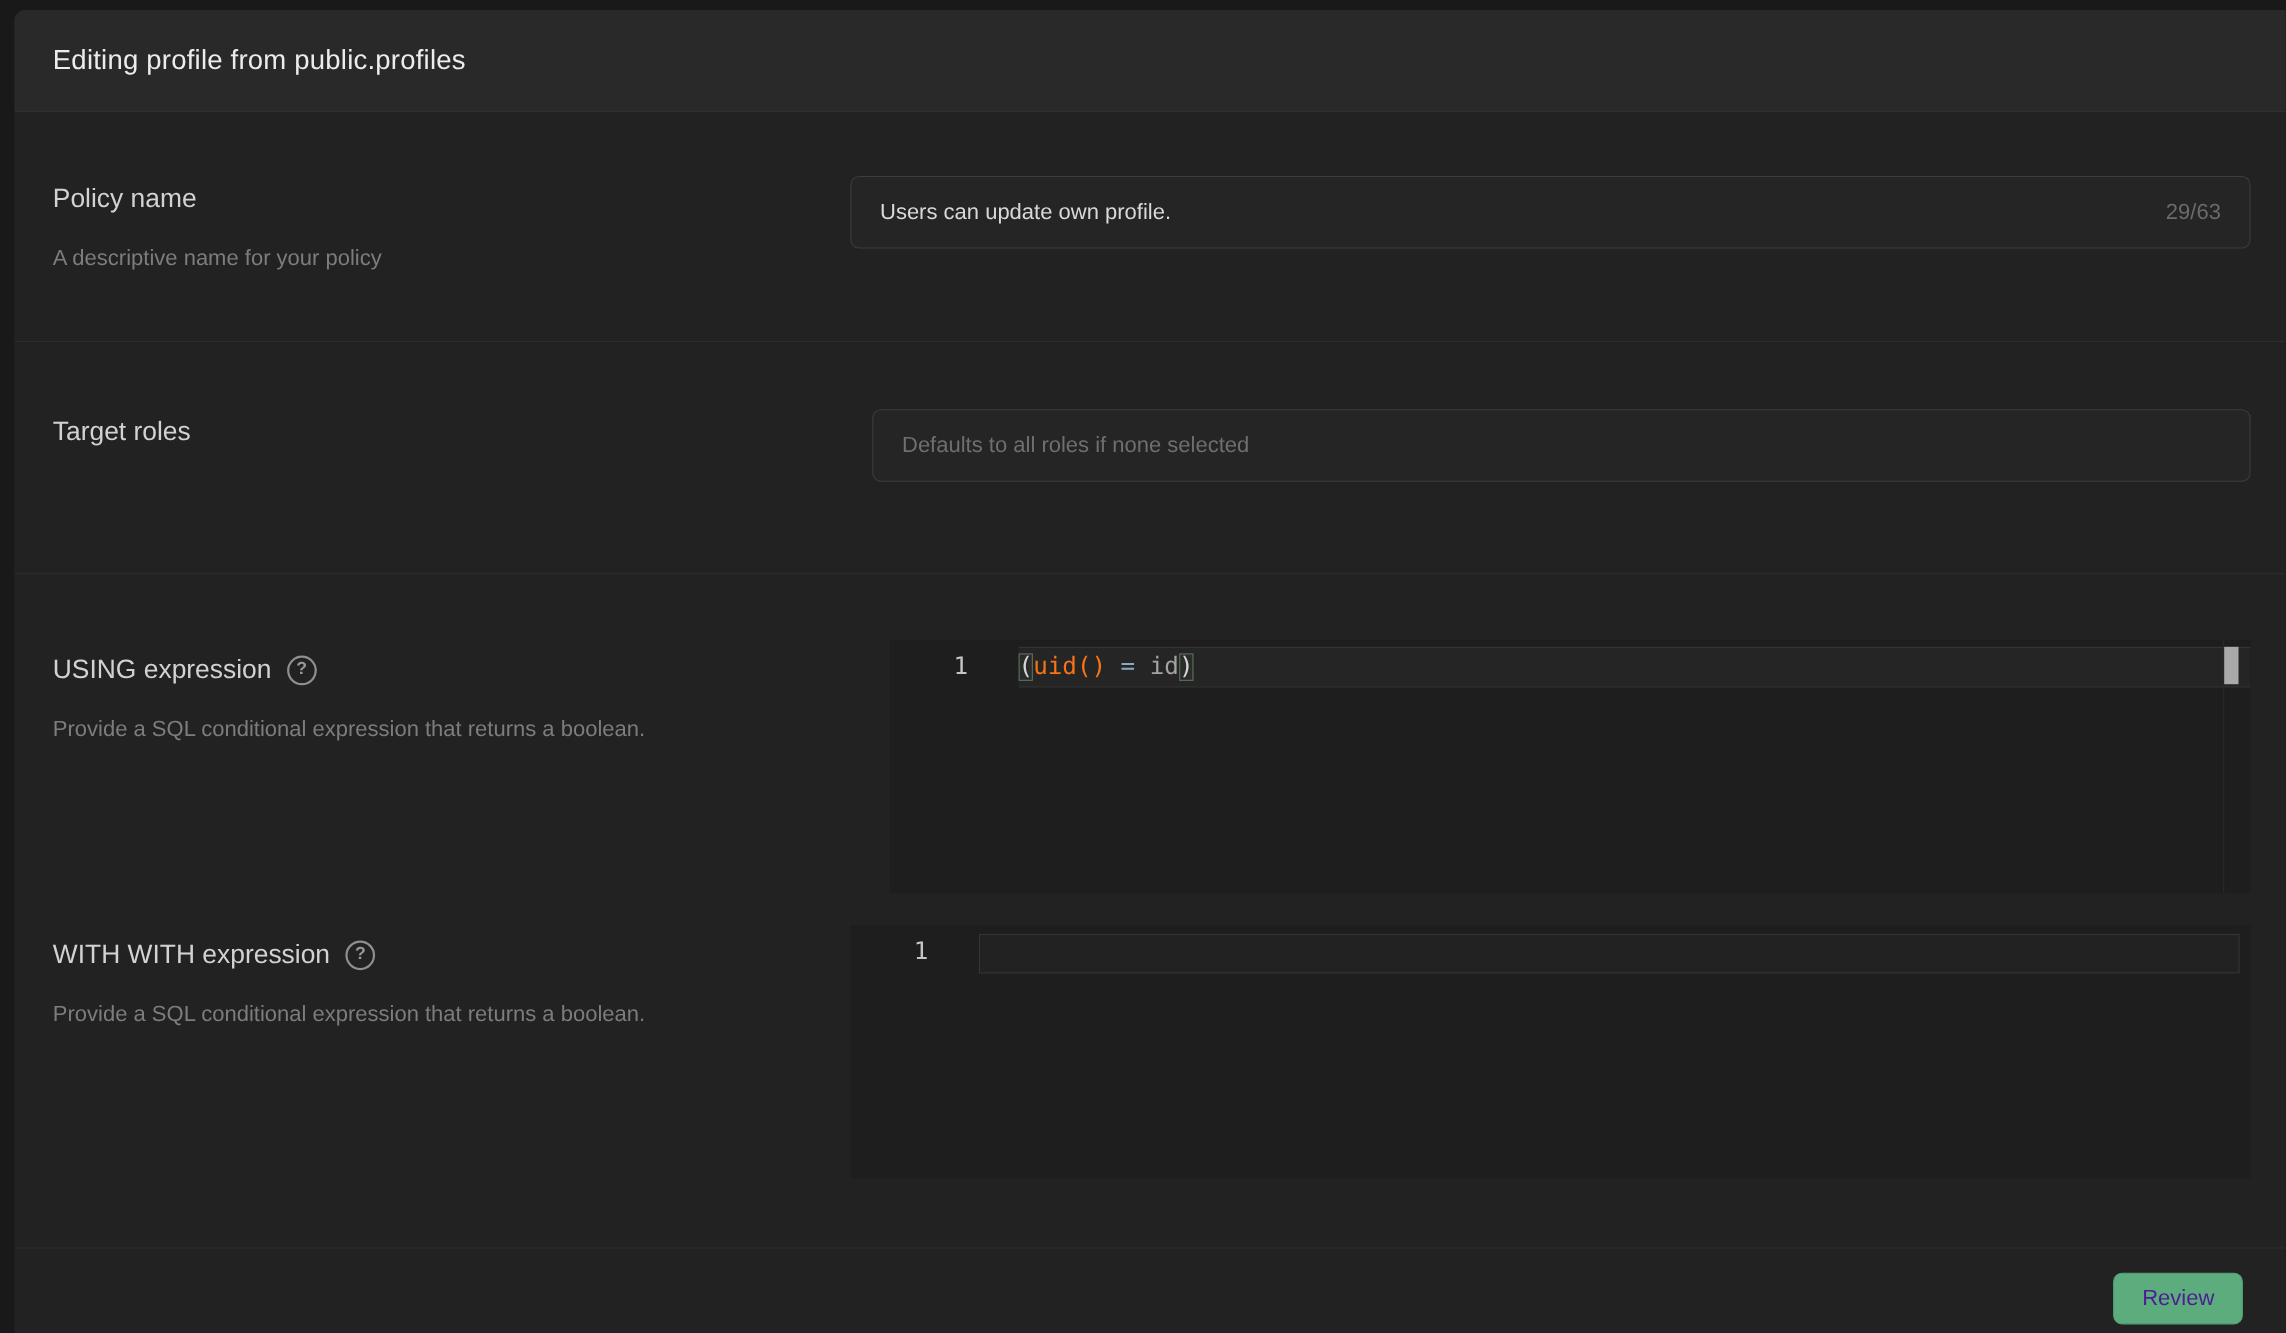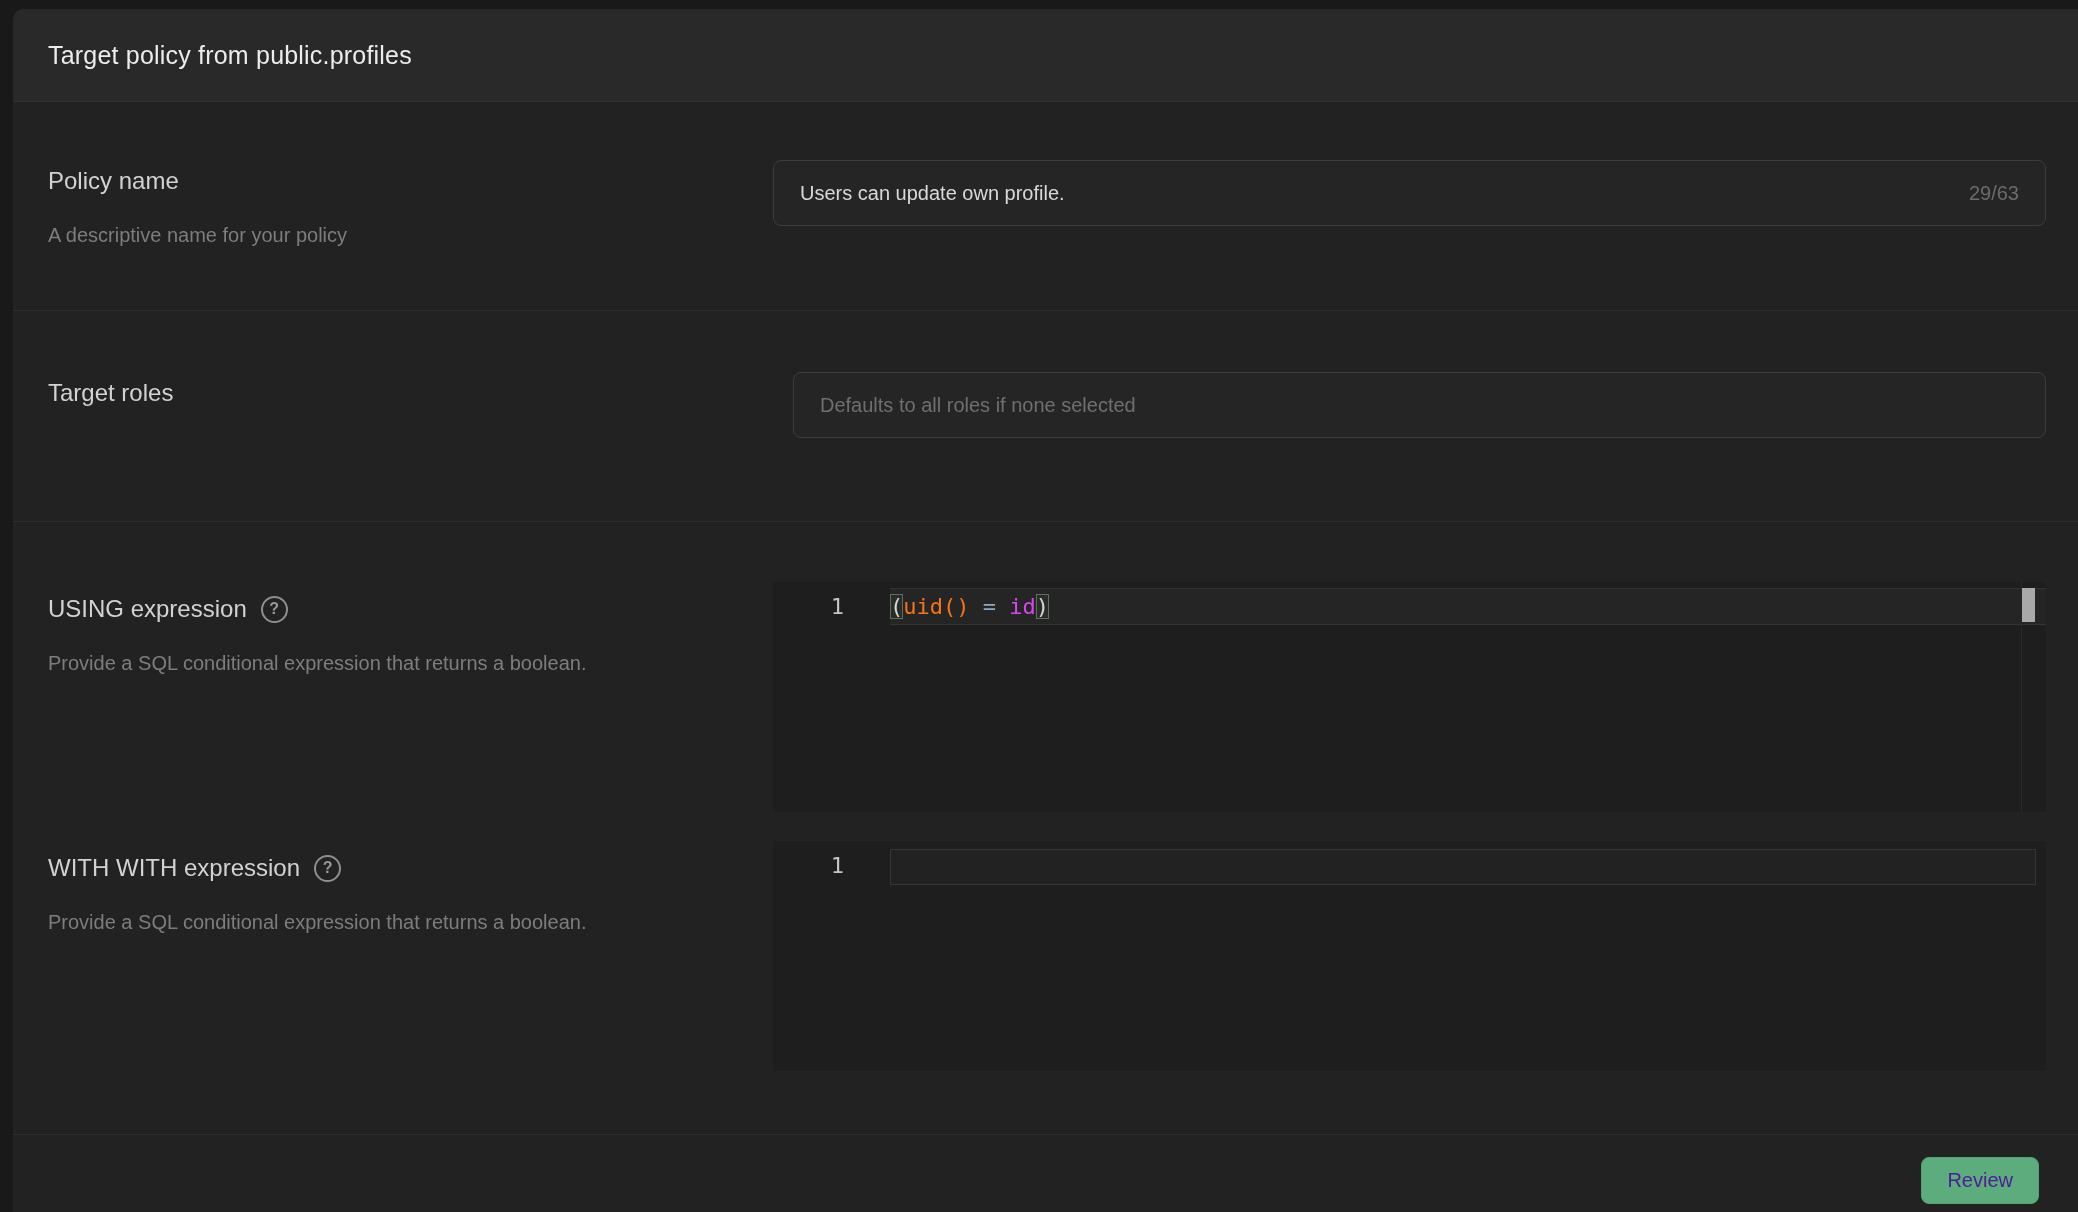--- a/index.html
+++ b/index.html
@@ -59,21 +59,21 @@
     margin-top: 25px;
   }
   .divider { height: 1px; background: #2d2d2d; }
   
   .s1 { height: 208px; padding-top: 58px; }
   .s2 { height: 210px; padding-top: 61px; gap: 20px; }
   .s3 { height: 612px; padding-top: 60px; flex-direction: column; }
   .s1 .label-col, .s2 .label-col { padding-top: 6px; }
   .sub-row { display: flex; align-items: flex-start; width: 100%; }
   .sub-row .label-col { padding-top: 12px; }
-  .sub-row-a { margin-bottom: 29px; }
+  .sub-row-a { margin-bottom: 29px; gap: 36px; }
   
   .text-input-shell {
     height: 66px;
     background: #252525;
     border: 1px solid #3d3d3d;
     border-radius: 8px;
     display: flex;
     align-items: center;
     padding: 0 26px;
   }
@@ -133,21 +133,21 @@
   }
   .current-line.empty-box {
     margin-top: 8px;
     height: 36px;
     border: 1px solid rgba(255, 255, 255, 0.09);
     background: rgba(255, 255, 255, 0.02);
     margin-right: 10px;
   }
   .tok-plain { color: #f97316; }
   .tok-operator { color: #8aa9c0; }
-  .tok-identifier { color: #d946ef; text-align: right; }
+  .tok-identifier { color: #a3a3a3; text-align: right; }
   .tok-bracket-match {
     color: #d6d6d6;
     outline: 1px solid #5c705c;
     outline-offset: -1px;
     background: rgba(100, 130, 100, 0.08);
   }
   .scroll-track {
     position: absolute;
     top: 0; right: 0; bottom: 0;
     width: 25px;
@@ -182,21 +182,21 @@
     justify-content: center;
     cursor: pointer;
   }
 </style>
 </head>
 <body>
 
 <div class="panel">
 
   <div class="dialog-header">
-    <div class="dialog-title">Target policy from public.profiles</div>
+    <div class="dialog-title">Editing profile from public.profiles</div>
   </div>
 
   <section class="row s1">
     <div class="label-col">
       <div class="sec-label">Policy name</div>
       <div class="sec-desc">A descriptive name for your policy</div>
     </div>
     <div class="field-col">
       <div class="text-input-shell">
         <input class="text-input" type="text" value="Users can update own profile." style="">

